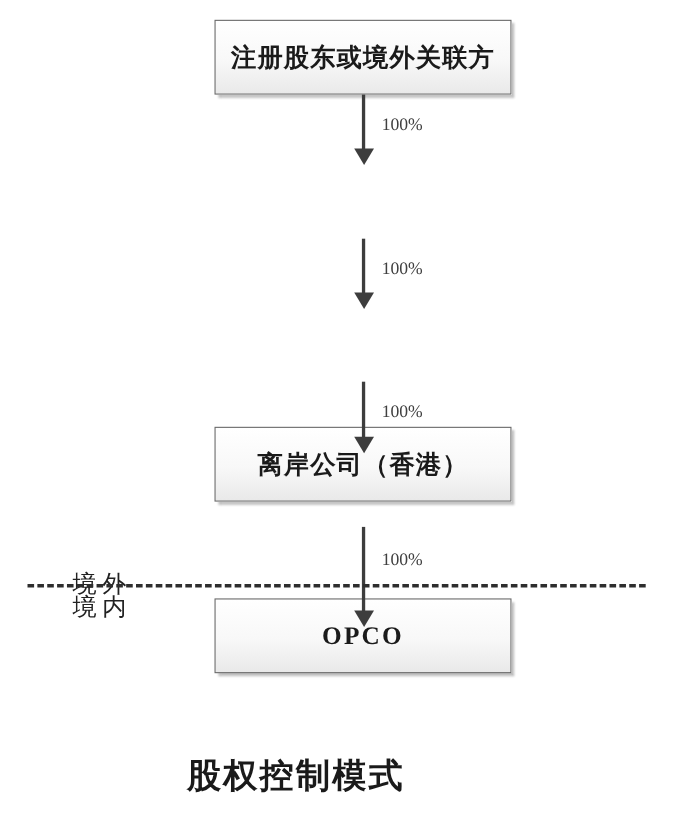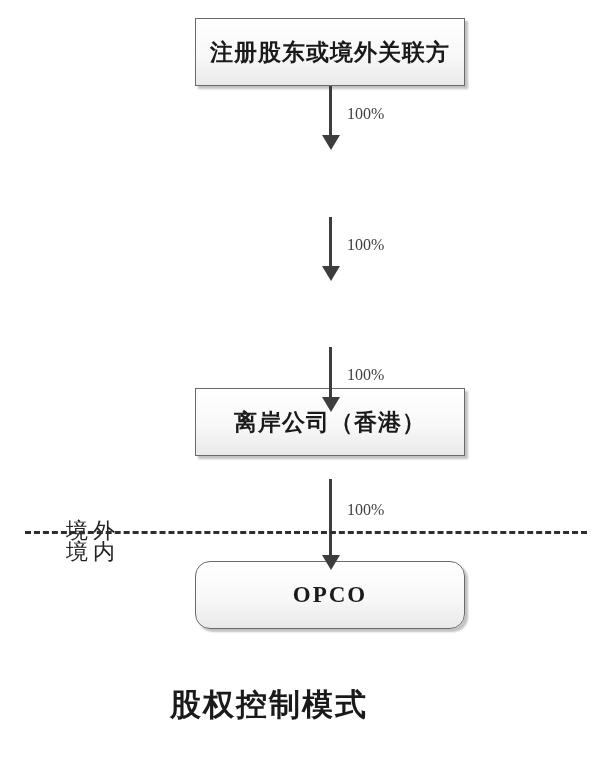--- a/index.html
+++ b/index.html
@@ -35,21 +35,21 @@
     font-size: 23px;
     font-weight: bold;
     letter-spacing: 1px;
     white-space: nowrap;
   }
   .node-opco .node-label { letter-spacing: 2px; }
   .n1 { top: 18px; }
   .n2 { top: 150px; }
   .n3 { top: 281px; }
   .n4 { top: 388px; }
-  .n5 { top: 561px; border-radius: 15px; }
+  .n5 { top: 544px; }
   
   .edge {
     position: absolute;
     left: 329px;
     width: 3px;
   }
   .e1 { top: 86px;  height: 64px; }
   .e2 { top: 217px; height: 64px; }
   .e3 { top: 347px; height: 65px; }
   .e4 { top: 479px; height: 91px; }

